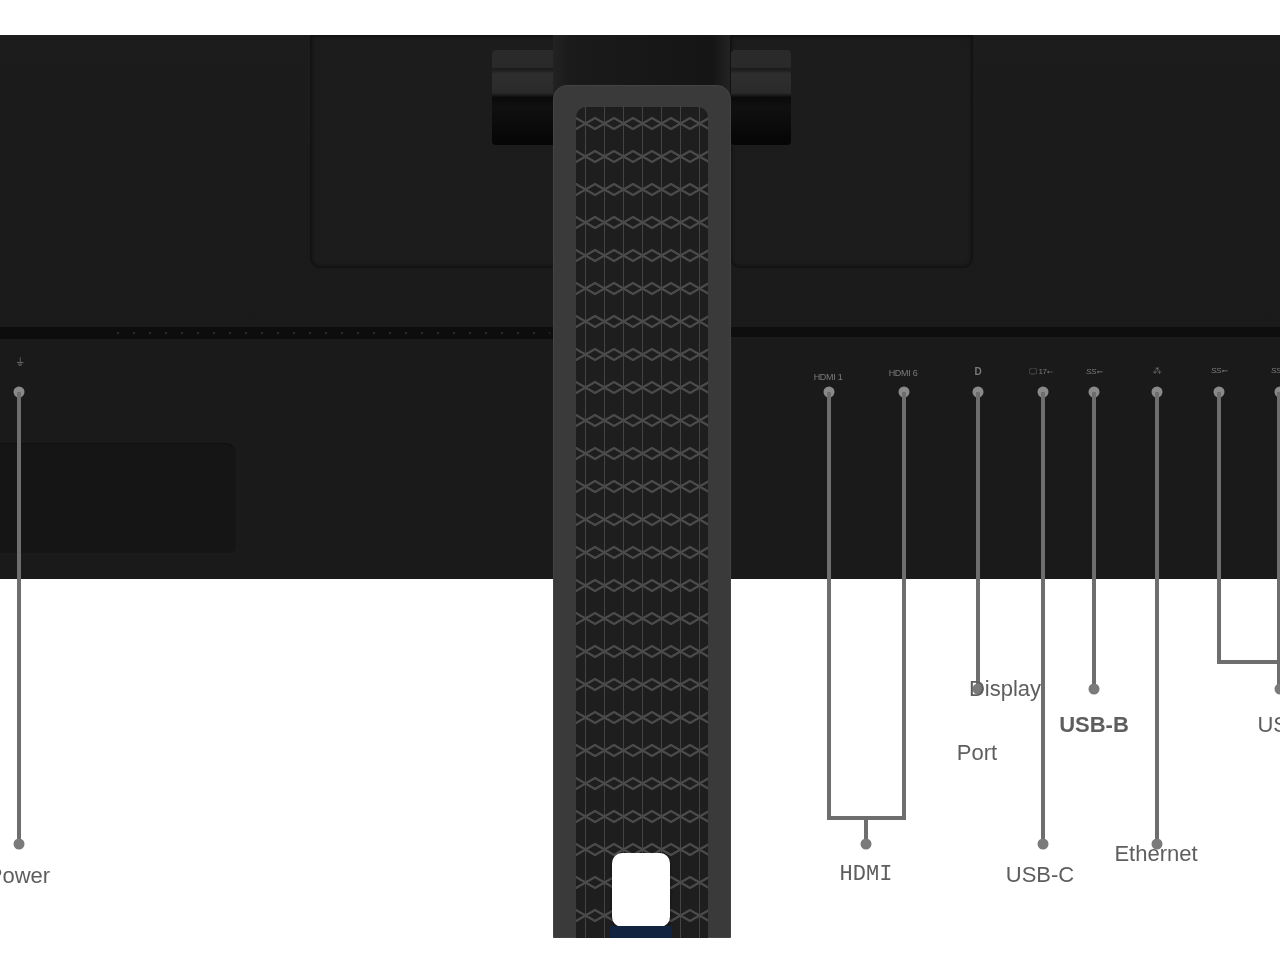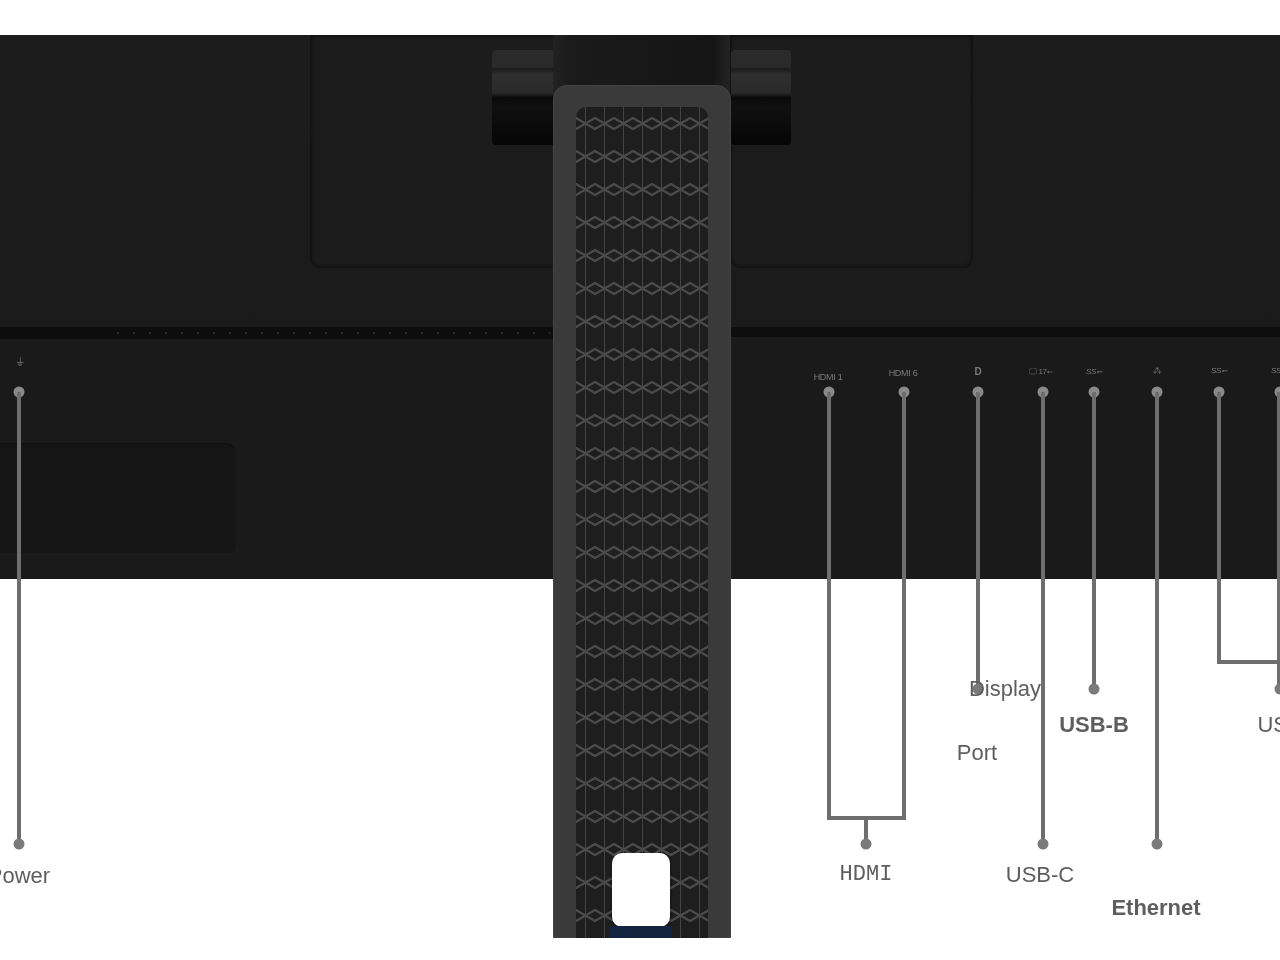--- a/index.html
+++ b/index.html
@@ -114,14 +114,14 @@
 <div class="abs vline" style="left:1277px; top:392px; height:297px;"></div>
 <div class="abs hline" style="left:1217px; top:660px; width:63px;"></div>
 <div class="abs dot" style="left:1280px; top:689px;"></div>
 
 <div class="abs callout-label" style="left:19px; top:862px;">Power</div>
 <div class="abs callout-label" style="left:866px; top:861px;font-family:Liberation Mono, monospace;">HDMI</div>
 <div class="abs callout-label" style="left:977px; top:675px;margin-left:28px;">Display</div>
 <div class="abs callout-label" style="left:977px; top:739px;">Port</div>
 <div class="abs callout-label" style="left:1094px; top:711px;font-weight:bold;">USB-B</div>
 <div class="abs callout-label" style="left:1040px; top:861px;">USB-C</div>
-<div class="abs callout-label" style="left:1156px; top:894px;font-weight:bold;">Ethernet</div>
+<div class="abs callout-label" style="left:1156px; top:840px;">Ethernet</div>
 <div class="abs callout-label" style="left:1280px; top:711px;">USB</div>
 
 </body></html>

